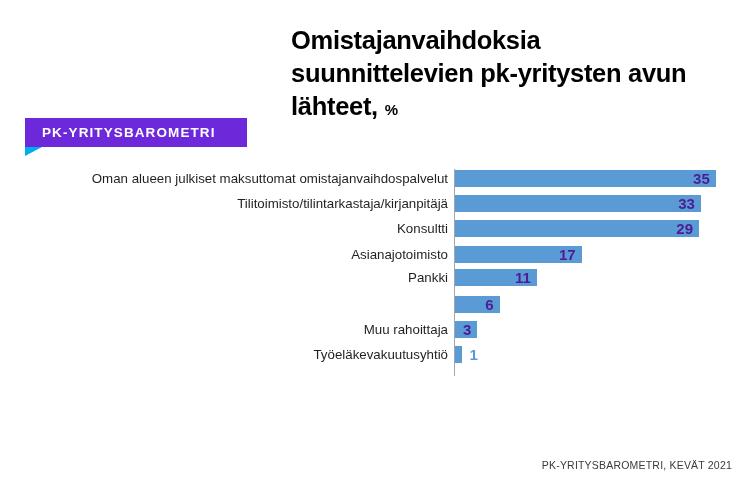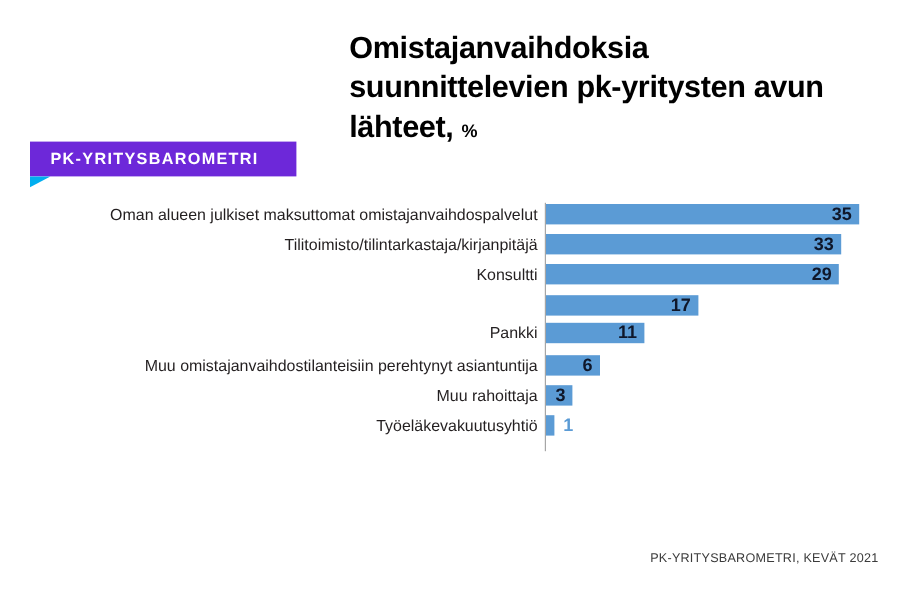--- a/index.html
+++ b/index.html
@@ -109,21 +109,21 @@
   .bar-value {
     position: absolute;
     top: 0;
     height: 17px;
     line-height: 17px;
     font-size: 15px;
     font-weight: bold;
   }
   .bar-value.inside {
     right: 6px;
-    color: #0f172a;
+    color: #4c1d95;
   }
   .bar-value.outside {
     left: 100%;
     margin-left: 7px;
     color: #5b9bd5;
   }
 
   
   #footer-source {
     position: absolute;
@@ -165,36 +165,36 @@
       </div>
       <div class="bar-row" style="top: 50.4px;">
         <div class="bar-label">Konsultti</div>
         <div class="bar-track">
           <div class="bar-fill" style="width: 216.05px; background: rgb(91, 155, 213); padding-left: 28px;">
             <span class="bar-value inside">29</span>
           </div>
         </div>
       </div>
       <div class="bar-row" style="top: 75.6px;">
+        <div class="bar-label">Asianajotoimisto</div>
         <div class="bar-track">
           <div class="bar-fill" style="width: 126.65px; background: rgb(91, 155, 213);">
             <span class="bar-value inside">17</span>
           </div>
         </div>
       </div>
       <div class="bar-row" style="top: 99px;">
         <div class="bar-label">Pankki</div>
         <div class="bar-track">
           <div class="bar-fill" style="width: 81.95px; background: rgb(91, 155, 213);">
             <span class="bar-value inside">11</span>
           </div>
         </div>
       </div>
       <div class="bar-row" style="top: 126px;">
-        <div class="bar-label">Muu omistajanvaihdostilanteisiin perehtynyt asiantuntija</div>
         <div class="bar-track">
           <div class="bar-fill" style="width: 44.7px; background: rgb(91, 155, 213);">
             <span class="bar-value inside">6</span>
           </div>
         </div>
       </div>
       <div class="bar-row" style="top: 151.2px;">
         <div class="bar-label">Muu rahoittaja</div>
         <div class="bar-track">
           <div class="bar-fill" style="width: 22.35px; background: rgb(91, 155, 213);">

